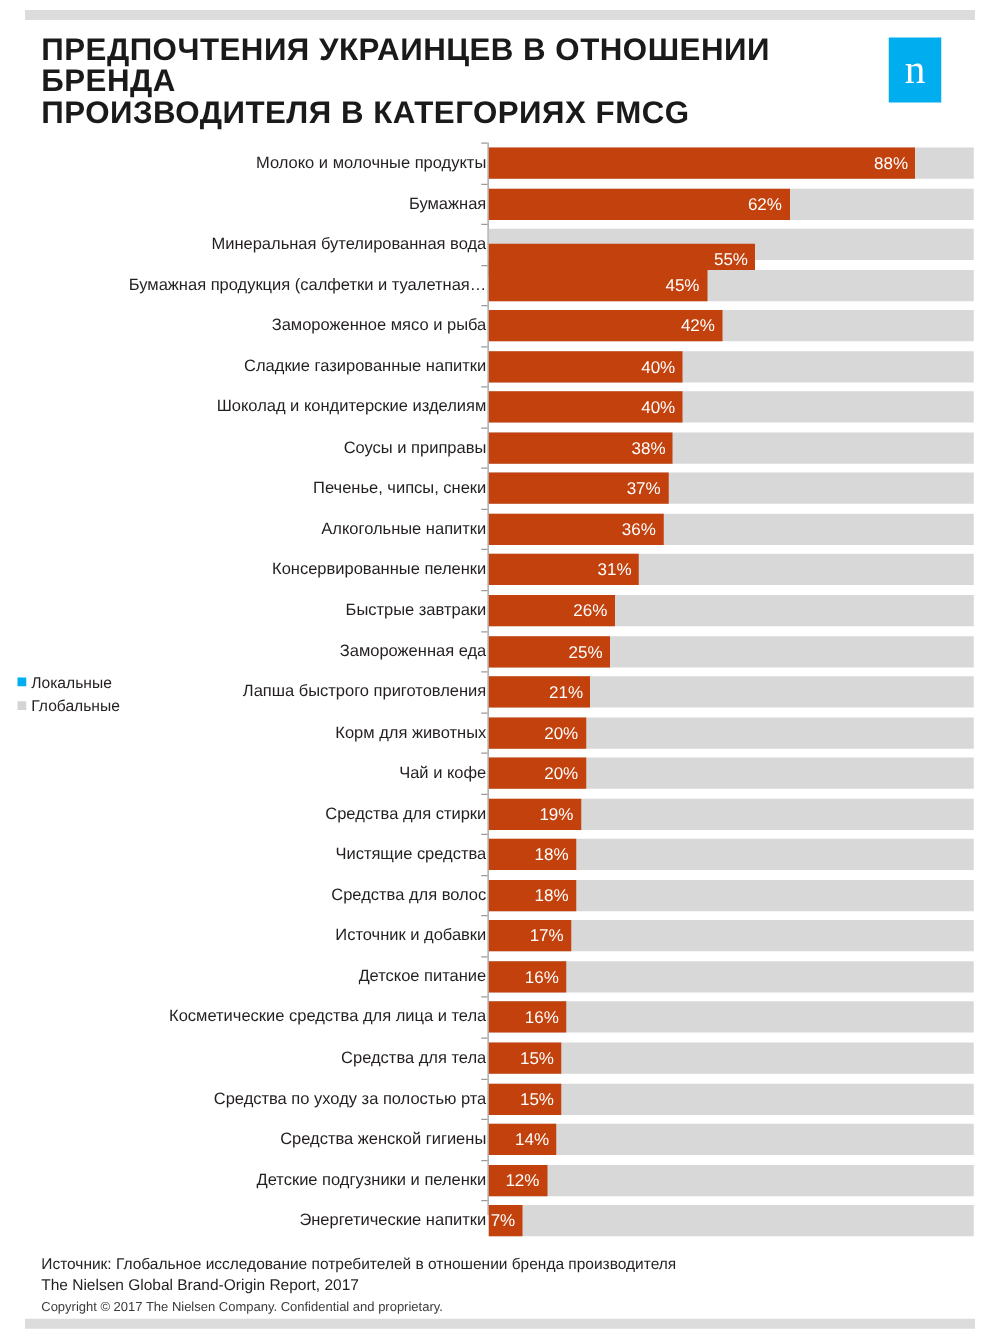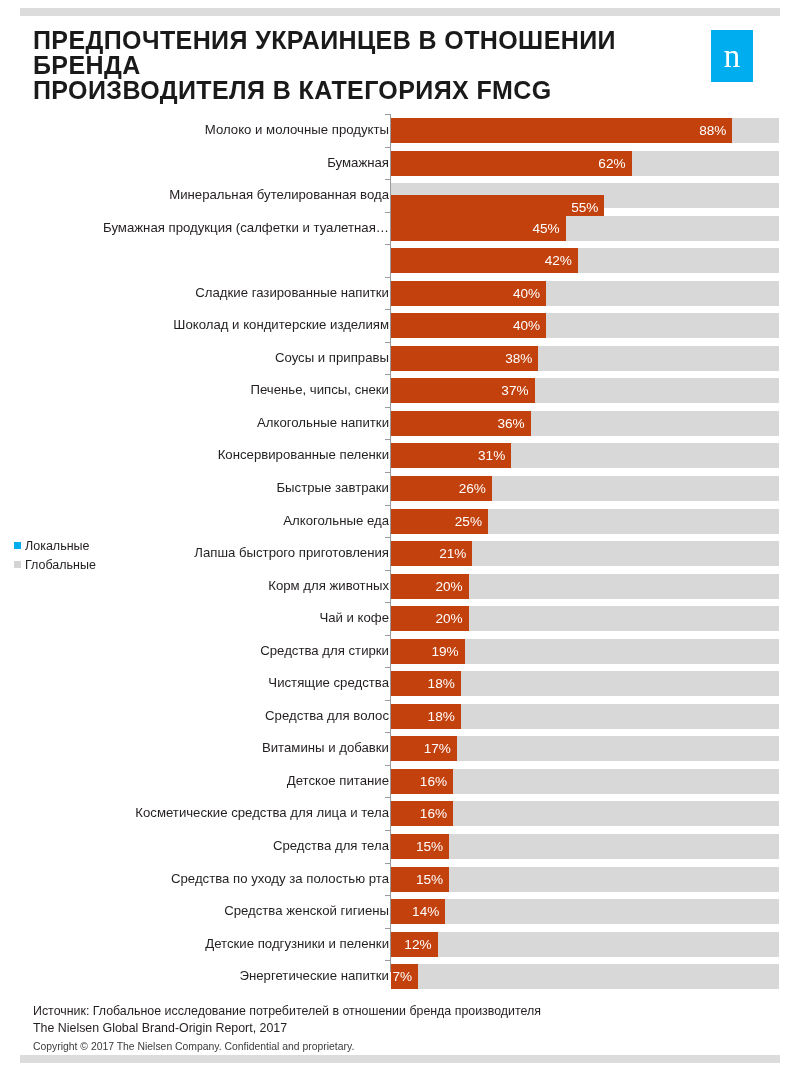--- a/index.html
+++ b/index.html
@@ -252,20 +252,21 @@
         <div class="tick"></div>
         <div class="cat-label">Бумажная продукция (салфетки и туалетная…</div>
         <div class="track">
           <div class="fill" style="width: 45%;">
             <span class="value">45%</span>
           </div>
         </div>
       </div>
       <div class="row">
         <div class="tick"></div>
+        <div class="cat-label">Замороженное мясо и рыба</div>
         <div class="track">
           <div class="fill" style="width: 42%; padding-left: 24px;">
             <span class="value">42%</span>
           </div>
         </div>
       </div>
       <div class="row">
         <div class="tick"></div>
         <div class="cat-label">Сладкие газированные напитки</div>
         <div class="track">
@@ -323,21 +324,21 @@
         <div class="tick"></div>
         <div class="cat-label">Быстрые завтраки</div>
         <div class="track">
           <div class="fill" style="width: 26%;">
             <span class="value">26%</span>
           </div>
         </div>
       </div>
       <div class="row">
         <div class="tick"></div>
-        <div class="cat-label">Алкогольные еда</div>
+        <div class="cat-label">Замороженная еда</div>
         <div class="track">
           <div class="fill" style="width: 25%;">
             <span class="value">25%</span>
           </div>
         </div>
       </div>
       <div class="row">
         <div class="tick"></div>
         <div class="cat-label">Лапша быстрого приготовления</div>
         <div class="track">
@@ -386,21 +387,21 @@
         <div class="tick"></div>
         <div class="cat-label">Средства для волос</div>
         <div class="track">
           <div class="fill" style="width: 18%;">
             <span class="value">18%</span>
           </div>
         </div>
       </div>
       <div class="row">
         <div class="tick"></div>
-        <div class="cat-label">Витамины и добавки</div>
+        <div class="cat-label">Источник и добавки</div>
         <div class="track">
           <div class="fill" style="width: 17%;">
             <span class="value">17%</span>
           </div>
         </div>
       </div>
       <div class="row">
         <div class="tick"></div>
         <div class="cat-label">Детское питание</div>
         <div class="track">

